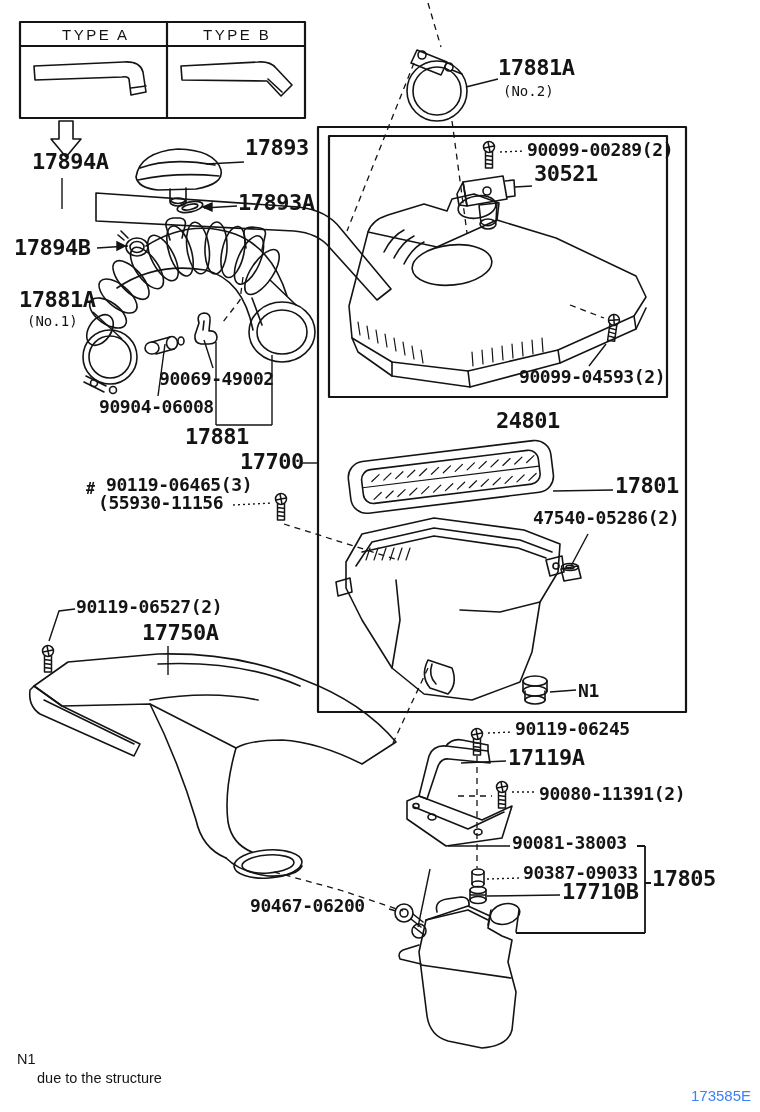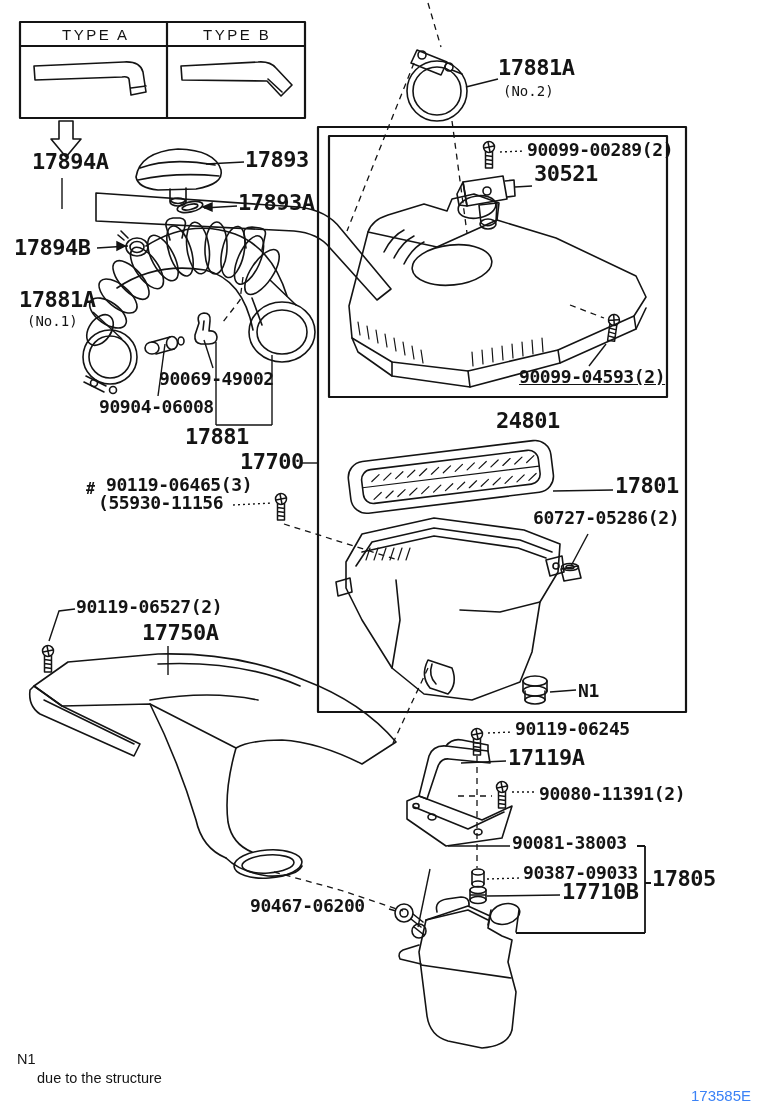--- a/index.html
+++ b/index.html
@@ -263,43 +263,43 @@
     <path d="M637,846 L645,846 M645,846 L645,933 M645,933 L516,933 M645,883 L651,883" stroke-width="1.8"></path>
     <path d="M430,869 L418,927"></path>
     <path d="M125,246 l-8,-4 l0,8 z M203,207 l9,-4 l0,8 z" fill="#141414"></path>
   </g>
 </svg>
 
   <div class="hdr" style="left:62px;top:27px;">TYPE A</div>
   <div class="hdr" style="left:203px;top:27px;">TYPE B</div>
 
   <div class="lbl pl" style="left:32px;top:151px;">17894A</div>
-  <div class="lbl pl" style="left:245px;top:149px;">17893</div>
+  <div class="lbl pl" style="left:245px;top:137px;">17893</div>
   <div class="lbl pl" style="left:238px;top:192px;">17893A</div>
   <div class="lbl pl" style="left:14px;top:237px;">17894B</div>
   <div class="lbl pl" style="left:19px;top:289px;">17881A</div>
   <div class="lbl sub" style="left:27px;top:314px;">(No.1)</div>
   <div class="lbl pn" style="left:159px;top:370px;">90069-49002</div>
   <div class="lbl pn" style="left:99px;top:398px;">90904-06008</div>
   <div class="lbl pl" style="left:185px;top:426px;">17881</div>
   <div class="lbl pl" style="left:240px;top:451px;">17700</div>
   <div class="lbl hash" style="left:86px;top:482px;">#</div>
   <div class="lbl pn" style="left:106px;top:476px;">90119-06465(3)</div>
   <div class="lbl pn" style="left:98px;top:494px;">(55930-11156</div>
   <div class="lbl pn" style="left:76px;top:598px;">90119-06527(2)</div>
   <div class="lbl pl" style="left:142px;top:622px;">17750A</div>
   <div class="lbl pn" style="left:250px;top:897px;">90467-06200</div>
   <div class="lbl pl" style="left:498px;top:57px;">17881A</div>
   <div class="lbl sub" style="left:503px;top:84px;">(No.2)</div>
   <div class="lbl pn" style="left:527px;top:141px;">90099-00289(2)</div>
   <div class="lbl pl" style="left:534px;top:163px;">30521</div>
-  <div class="lbl pn" style="left:519px;top:368px;text-decoration:underline;">90099-04593(2)</div>
+  <div class="lbl pn" style="left:519px;top:368px;">90099-04593(2)</div>
   <div class="lbl pl" style="left:496px;top:410px;">24801</div>
   <div class="lbl pl" style="left:615px;top:475px;">17801</div>
-  <div class="lbl pn" style="left:533px;top:509px;">60727-05286(2)</div>
+  <div class="lbl pn" style="left:533px;top:509px;">47540-05286(2)</div>
   <div class="lbl pn" style="left:578px;top:682px;">N1</div>
   <div class="lbl pn" style="left:515px;top:720px;">90119-06245</div>
   <div class="lbl pl" style="left:508px;top:747px;">17119A</div>
   <div class="lbl pn" style="left:539px;top:785px;">90080-11391(2)</div>
   <div class="lbl pn" style="left:512px;top:834px;">90081-38003</div>
   <div class="lbl pn" style="left:523px;top:864px;text-align:center;">90387-09033</div>
   <div class="lbl pl" style="left:562px;top:881px;">17710B</div>
   <div class="lbl pl" style="left:652px;top:868px;">17805</div>
 
   <div class="note" style="left:17px;top:1050px;">N1</div>

